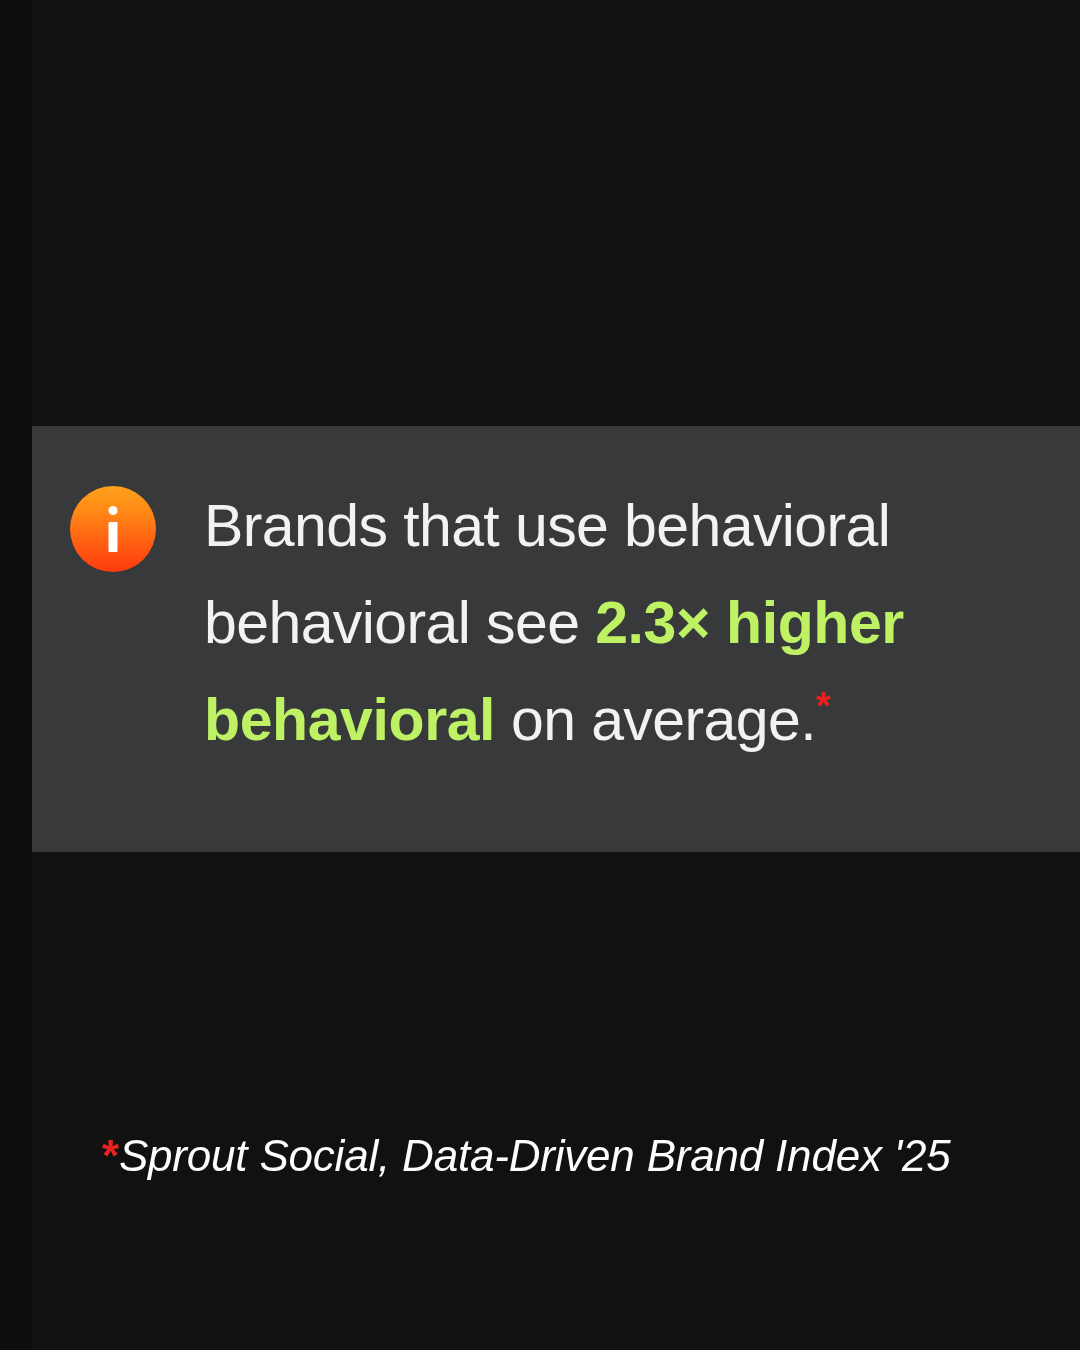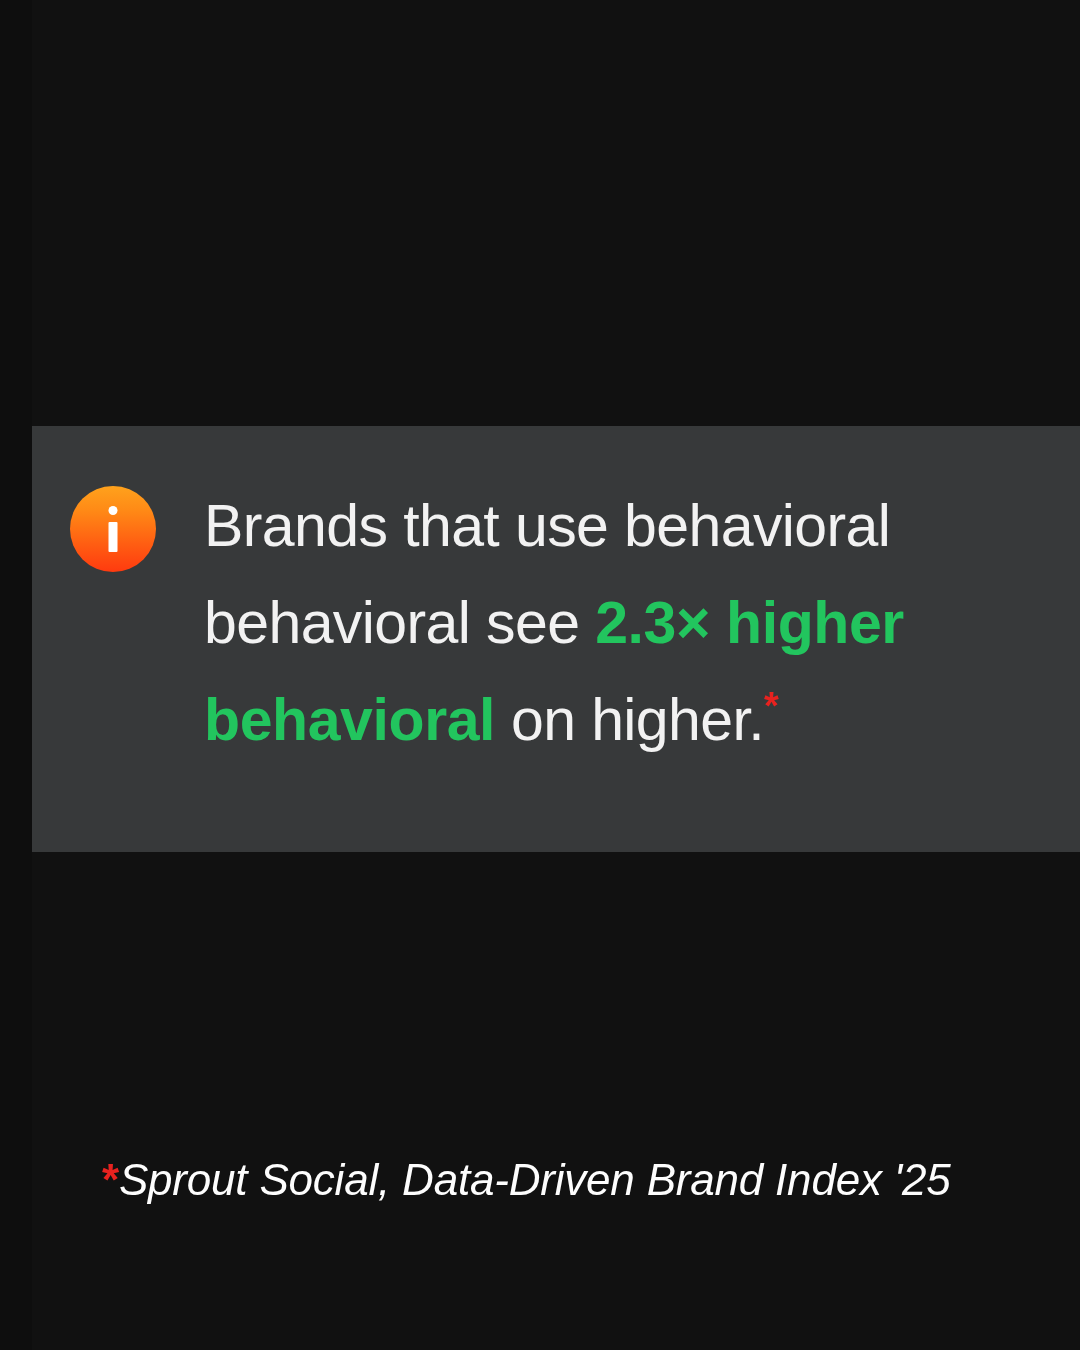--- a/index.html
+++ b/index.html
@@ -94,38 +94,38 @@
     letter-spacing: -0.6px;
     color: #f2f2f2;
     font-weight: 400;
     white-space: nowrap;
   }
   .headline .ln {
     display: block;
     height: 97px;
   }
   .accent {
-    color: #22c55e;
+    color: #bef264;
     font-weight: 700;
     letter-spacing: -0.4px;
   }
   .sup-star {
     color: #e8221f;
     font-weight: 700;
     font-size: 38px;
     vertical-align: super;
     line-height: 0;
     letter-spacing: 0;
   }
 
   
   .footnote {
     position: absolute;
     left: 70px;
-    top: 1152px;
+    top: 1128px;
     font-size: 44px;
     line-height: 56px;
     font-style: italic;
     color: #fdfdfd;
     white-space: nowrap;
     letter-spacing: -0.2px;
   }
   .footnote .fn-star {
     color: #e8221f;
     font-style: normal;
@@ -150,21 +150,21 @@
   </div>
 
   <div class="headline">
     <span class="ln">
       <span>Brands that use behavioral</span>
     </span>
     <span class="ln">
       <span>behavioral see </span><span class="accent">2.3× higher</span>
     </span>
     <span class="ln">
-      <span class="accent">behavioral</span><span> on higher.</span><span class="sup-star">*</span>
+      <span class="accent">behavioral</span><span> on average.</span><span class="sup-star">*</span>
     </span>
   </div>
 
   <div class="footnote">
     <span class="fn-star">*</span><span>Sprout Social, Data-Driven Brand Index '25</span>
   </div>
 
 </div>
 
 </body></html>

